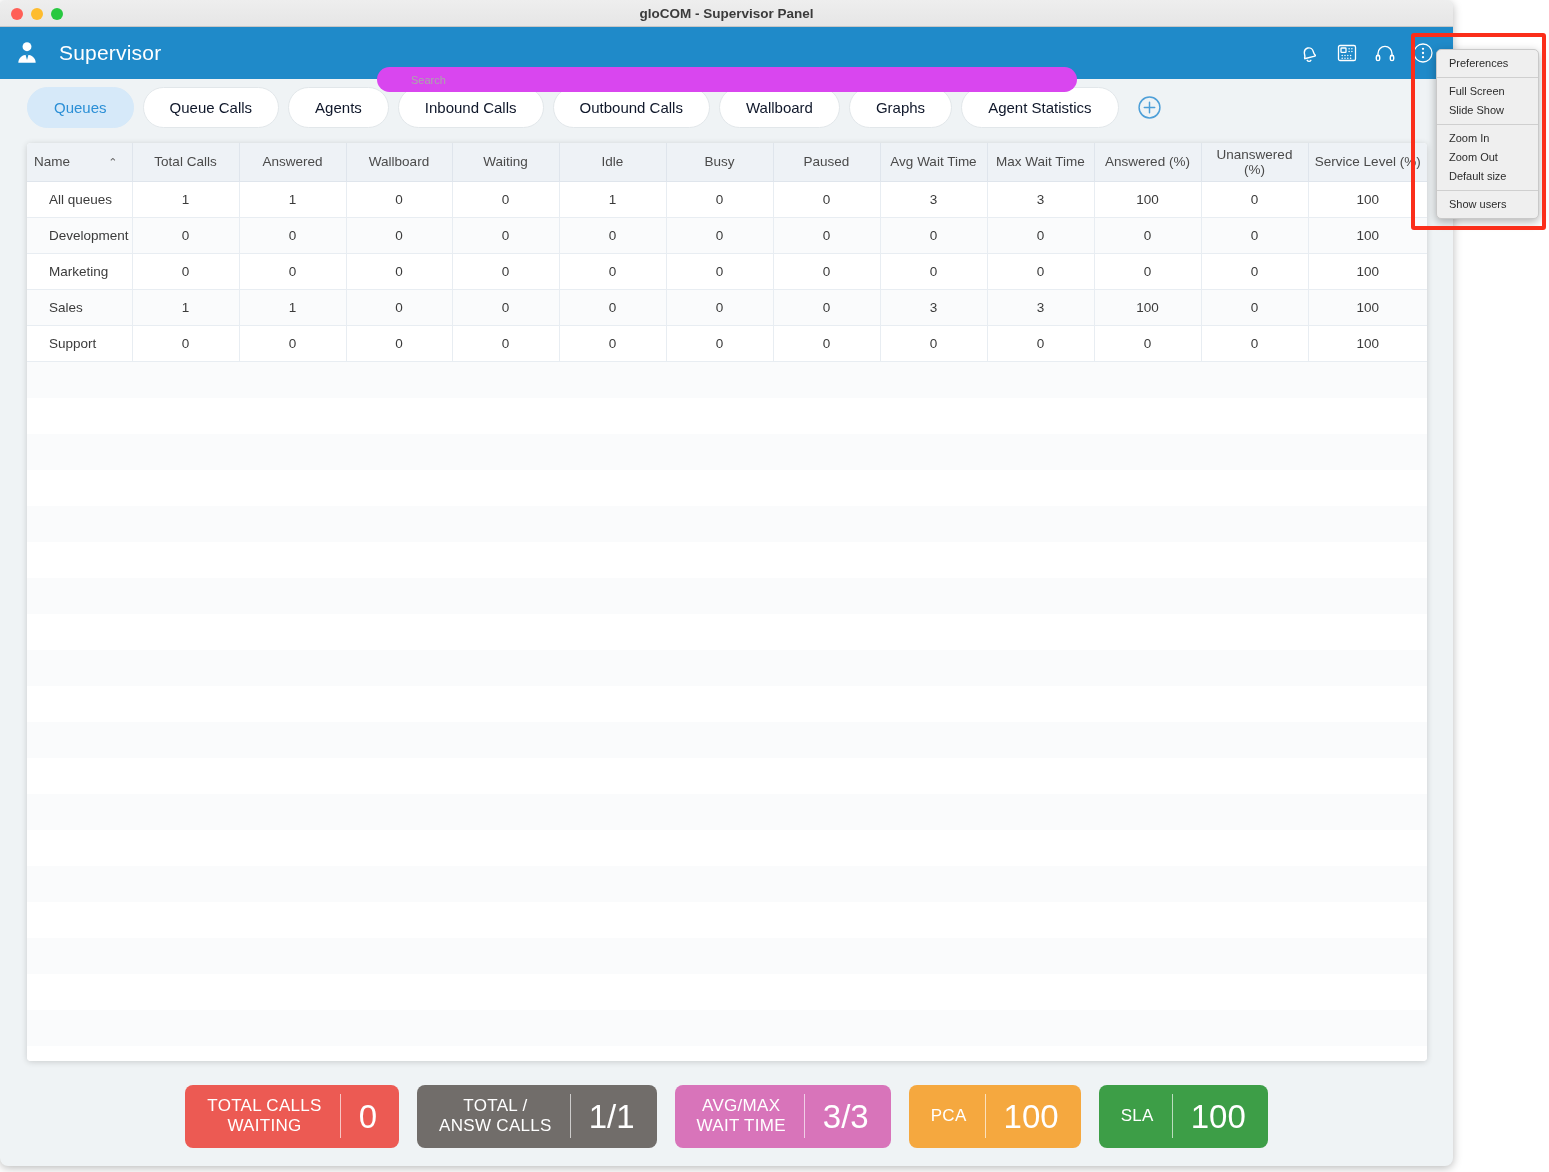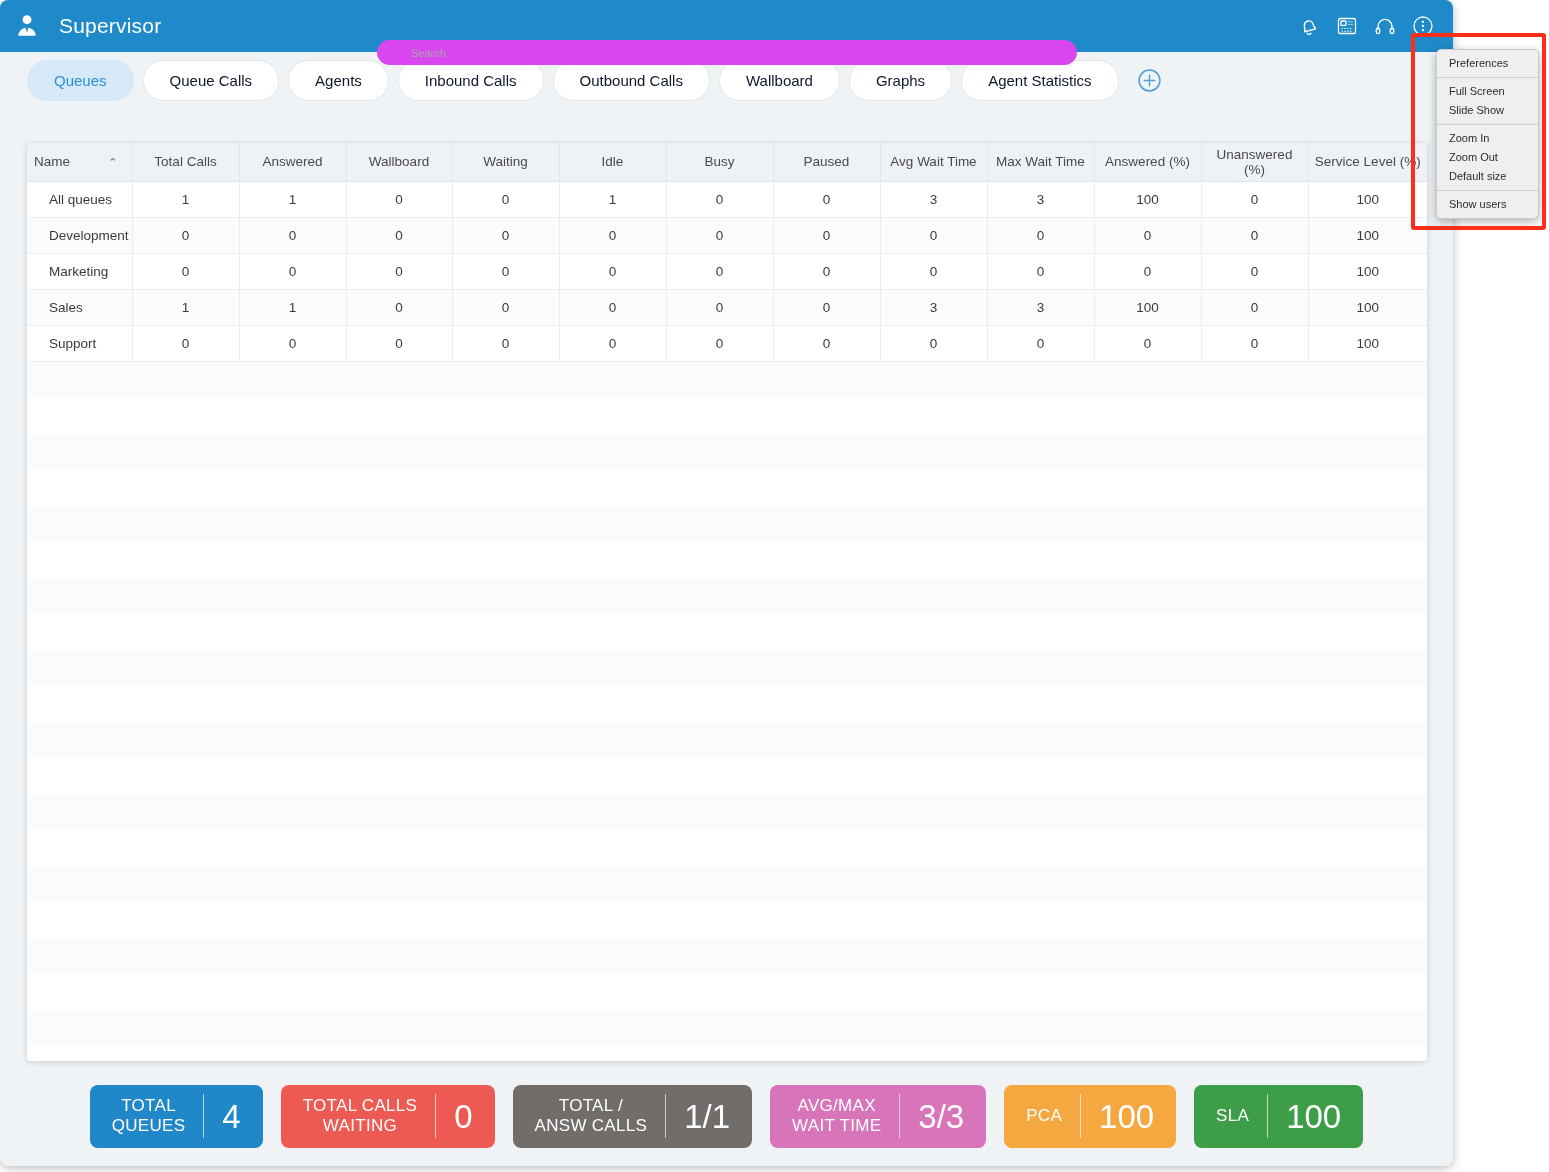--- a/index.html
+++ b/index.html
@@ -292,20 +292,28 @@
 </style>
 </head>
 <body>
 
 <div id="app">
 
   <div class="page-bg"></div>
 
   <div class="window">
 
+    <div class="titlebar">
+      <div class="traffic">
+        <span class="dot red"></span>
+        <span class="dot yellow"></span>
+        <span class="dot green"></span>
+      </div>
+      <div class="titlebar-title">gloCOM - Supervisor Panel</div>
+    </div>
 
     <div class="appheader">
       <div class="supervisor-block">
         <span>
           <svg class="avatar-icon" viewBox="0 0 24 24" fill="#ffffff">
             <circle cx="12" cy="6.2" r="4.1"></circle>
             <path d="M4 21c0-4.3 3.6-7.4 8-7.4s8 3.1 8 7.4z"></path>
             <path d="M10.6 13.3h2.8l-1.4 5.2z" fill="#1f8ac9"></path>
           </svg>
         </span>
@@ -525,26 +533,20 @@
           <div class="filler-row alt"></div>
           <div class="filler-row plain"></div>
           <div class="filler-row alt"></div>
           <div class="filler-row plain"></div>
           <div class="filler-row alt"></div>
           <div class="filler-row plain"></div>
         </div>
     </div>
 
     <div class="statusbar">
-      <div class="metric" style="background:#2088c8">
-        <div class="mlabel">TOTAL
-QUEUES</div>
-        <div class="mdiv"></div>
-        <div class="mvalue">4</div>
-      </div>
       <div class="metric" style="background:#ec5a53">
         <div class="mlabel">TOTAL CALLS
 WAITING</div>
         <div class="mdiv"></div>
         <div class="mvalue">0</div>
       </div>
       <div class="metric" style="background:#716d6a">
         <div class="mlabel">TOTAL /
 ANSW CALLS</div>
         <div class="mdiv"></div>

